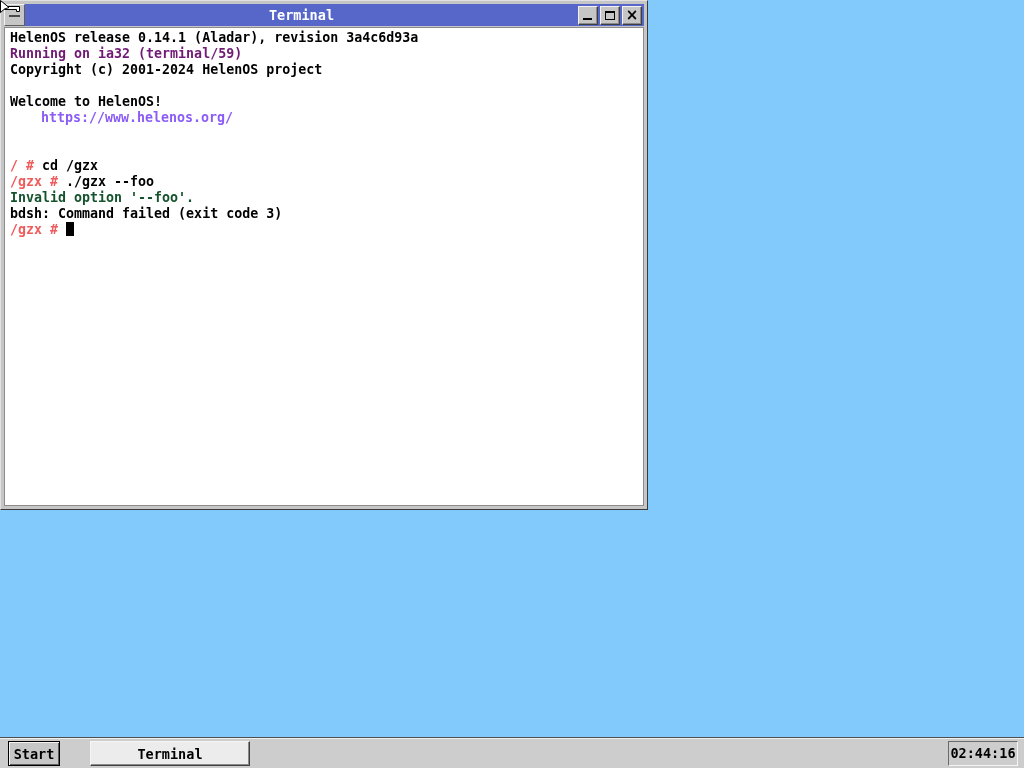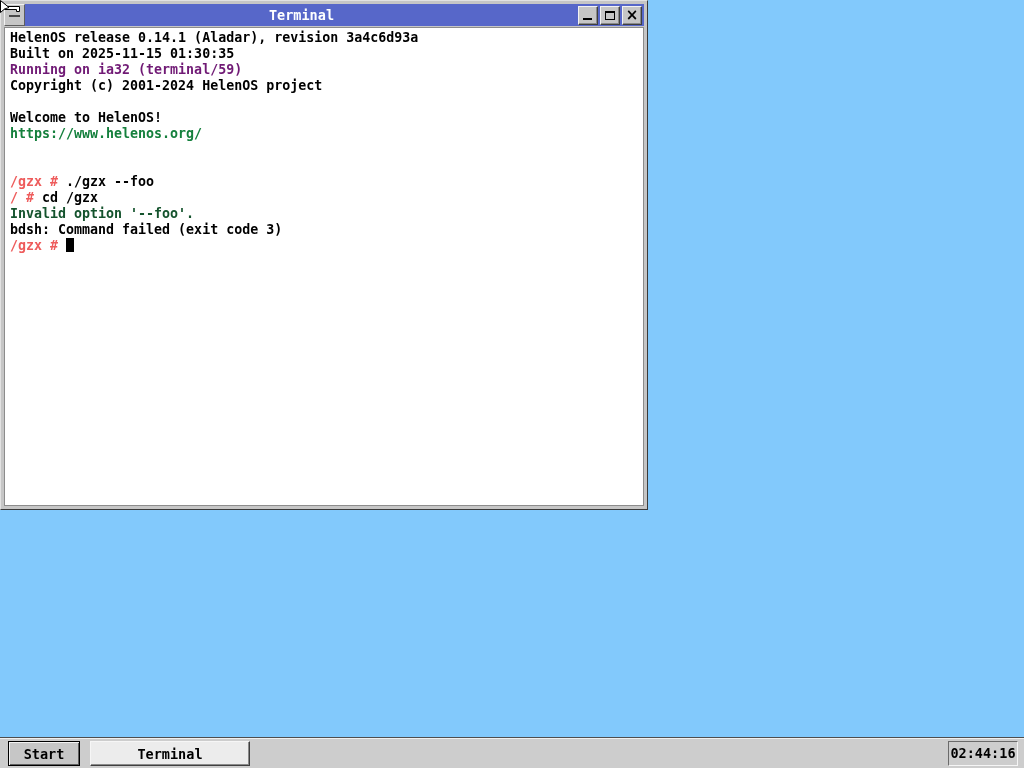--- a/index.html
+++ b/index.html
@@ -114,21 +114,21 @@
     position: absolute;
     left: 0; right: 0; bottom: 0;
     height: 31px;
     background: #cdcdcd;
     border-top: 1px solid #4e4e4e;
     box-shadow: inset 0 1px 0 #f0f0f0;
   }
   .start-btn {
     position: absolute;
     left: 8px; top: 3px;
-    width: 72px; height: 25px;
+    width: 52px; height: 25px;
     background: #c6c6c6;
     border: 1px solid #000;
     box-shadow: inset 1px 1px 0 #f2f2f2, inset -1px -1px 0 #5e5e5e;
     font: bold 13.5px "DejaVu Sans Mono", monospace;
     color: #000;
     text-align: center;
     cursor: default;
   }
   .taskbar-tasks { position: absolute; left: 90px; top: 3px; display: flex; gap: 6px; }
   .task-btn {
@@ -179,30 +179,29 @@
       <button class="ctl-btn">
         <span class="glyph-max"></span>
       </button>
       <button class="ctl-btn">
         <span class="glyph-close">×</span>
       </button>
     </div>
   </div>
   <div class="term-content" style="background: rgb(255, 255, 255);">
       <div class="tline"><span style="color: rgb(0, 0, 0);">HelenOS release 0.14.1 (Aladar), revision 3a4c6d93a</span></div>
-      <div class="tline"><span style="color: rgb(0, 0, 0);">Built on 2025-11-15 01:30:35</span></div>
       <div class="tline"><span style="color: #701a75; margin-top: 23px;">Running on ia32 (terminal/59)</span></div>
       <div class="tline"><span style="color: rgb(0, 0, 0);">Copyright (c) 2001-2024 HelenOS project</span></div>
       <div class="tline">&nbsp;</div>
       <div class="tline"><span style="color: rgb(0, 0, 0);">Welcome to HelenOS!</span></div>
-      <div class="tline"><span style="color: #15803d;">https://www.helenos.org/</span></div>
+      <div class="tline"><span style="color: #8b5cf6; margin-left: 31px;">https://www.helenos.org/</span></div>
       <div class="tline">&nbsp;</div>
       <div class="tline">&nbsp;</div>
+      <div class="tline"><span style="color: rgb(238, 92, 92);">/ #</span><span style="color: rgb(0, 0, 0);"> cd /gzx</span></div>
       <div class="tline"><span style="color: rgb(238, 92, 92);">/gzx #</span><span style="color: rgb(0, 0, 0);"> ./gzx --foo</span></div>
-      <div class="tline"><span style="color: rgb(238, 92, 92);">/ #</span><span style="color: rgb(0, 0, 0);"> cd /gzx</span></div>
       <div class="tline"><span style="color: #14532d;">Invalid option '--foo'.</span></div>
       <div class="tline"><span style="color: rgb(0, 0, 0);">bdsh: Command failed (exit code 3)</span></div>
       <div class="tline"><span style="color: rgb(238, 92, 92);">/gzx #</span><span style="color: rgb(0, 0, 0);"> </span><span class="block-cursor"></span></div>
     </div>
 </div>
 
 <div class="taskbar">
   <button class="start-btn">Start</button>
   <div class="taskbar-tasks">
       <button class="task-btn active">Terminal</button>

